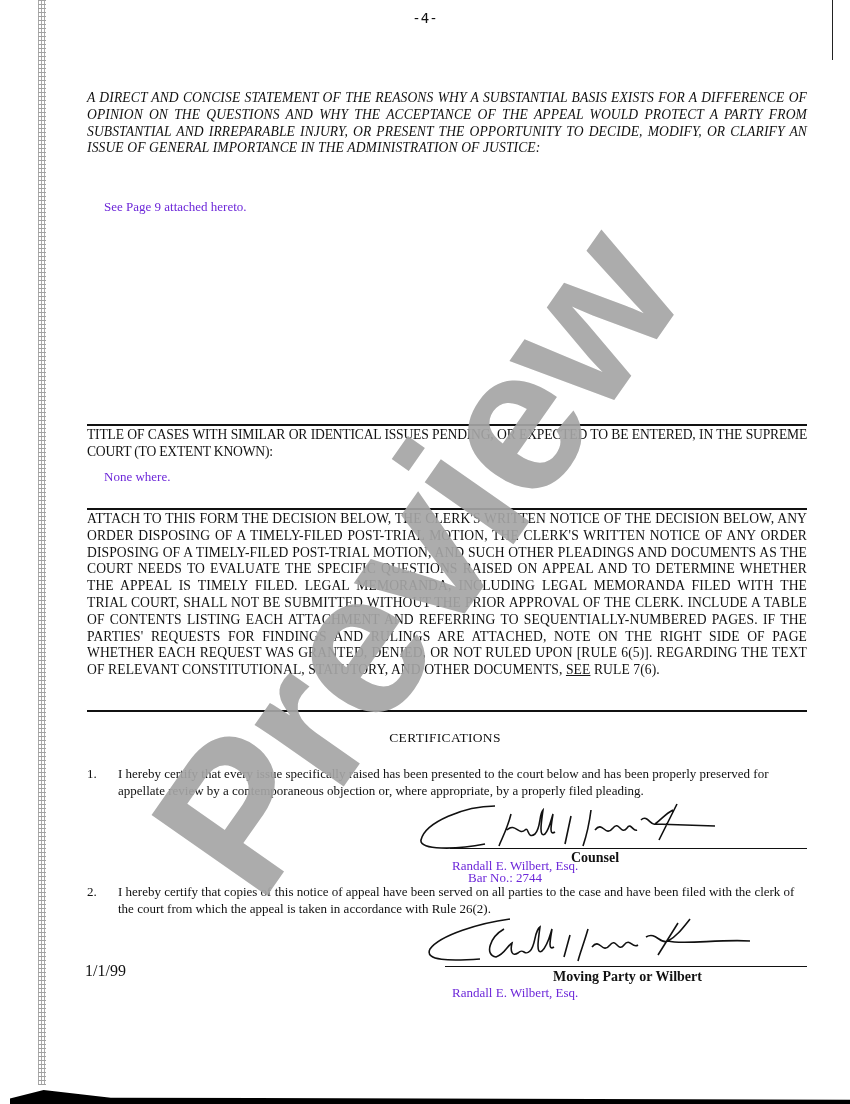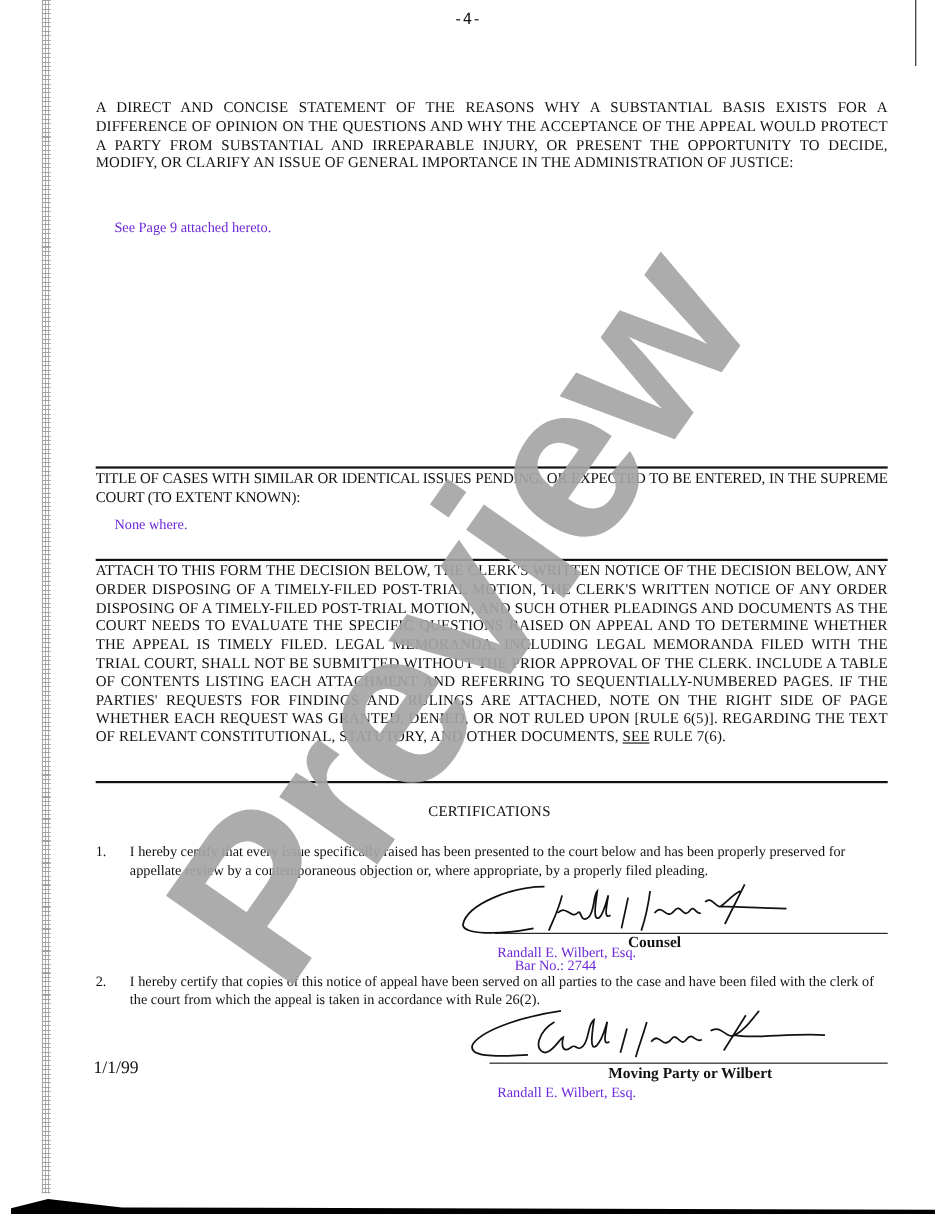--- a/index.html
+++ b/index.html
@@ -60,21 +60,21 @@
 </style>
 </head>
 <body>
 
 <div class="scan-edge-left"></div>
 <div class="scan-edge-right"></div>
 <div class="scan-bottom"></div>
 
 <div class="page-number">-4-</div>
 
-<div class="caps" style="top:90px;">A DIRECT AND CONCISE STATEMENT OF THE REASONS WHY A SUBSTANTIAL BASIS EXISTS FOR A DIFFERENCE OF OPINION ON THE QUESTIONS AND WHY THE ACCEPTANCE OF THE APPEAL WOULD PROTECT A PARTY FROM SUBSTANTIAL AND IRREPARABLE INJURY, OR PRESENT THE OPPORTUNITY TO DECIDE, MODIFY, OR CLARIFY AN ISSUE OF GENERAL IMPORTANCE IN THE ADMINISTRATION OF JUSTICE:</div>
+<div class="caps" style="top:90px;font-style:italic;">A DIRECT AND CONCISE STATEMENT OF THE REASONS WHY A SUBSTANTIAL BASIS EXISTS FOR A DIFFERENCE OF OPINION ON THE QUESTIONS AND WHY THE ACCEPTANCE OF THE APPEAL WOULD PROTECT A PARTY FROM SUBSTANTIAL AND IRREPARABLE INJURY, OR PRESENT THE OPPORTUNITY TO DECIDE, MODIFY, OR CLARIFY AN ISSUE OF GENERAL IMPORTANCE IN THE ADMINISTRATION OF JUSTICE:</div>
 <div class="typed" style="left:104px; top:199px;">See Page 9 attached hereto.</div>
 
 <div class="rule" style="top:424px;"></div>
 <div class="caps" style="top:427px; letter-spacing:-0.2px;">TITLE OF CASES WITH SIMILAR OR IDENTICAL ISSUES PENDING, OR EXPECTED TO BE ENTERED, IN THE SUPREME COURT (TO EXTENT KNOWN):</div>
 <div class="typed" style="left:104px; top:469px;">None where.</div>
 
 <div class="rule" style="top:508px;"></div>
 <div class="caps" style="top:511px;"><span>ATTACH TO THIS FORM THE DECISION BELOW, THE CLERK'S WRITTEN NOTICE OF THE DECISION BELOW, ANY ORDER DISPOSING OF A TIMELY-FILED POST-TRIAL MOTION, THE CLERK'S WRITTEN NOTICE OF ANY ORDER DISPOSING OF A TIMELY-FILED POST-TRIAL MOTION, AND SUCH OTHER PLEADINGS AND DOCUMENTS AS THE COURT NEEDS TO EVALUATE THE SPECIFIC QUESTIONS RAISED ON APPEAL AND TO DETERMINE WHETHER THE APPEAL IS TIMELY FILED.  LEGAL MEMORANDA, INCLUDING LEGAL MEMORANDA FILED WITH THE TRIAL COURT, SHALL NOT BE SUBMITTED WITHOUT THE PRIOR APPROVAL OF THE CLERK.  INCLUDE A TABLE OF CONTENTS LISTING EACH ATTACHMENT AND REFERRING TO SEQUENTIALLY-NUMBERED PAGES.  IF THE PARTIES' REQUESTS FOR FINDINGS AND RULINGS ARE ATTACHED, NOTE ON THE RIGHT SIDE OF PAGE WHETHER EACH REQUEST WAS GRANTED, DENIED, OR NOT RULED UPON [RULE 6(5)].  REGARDING THE TEXT OF RELEVANT CONSTITUTIONAL, STATUTORY, AND OTHER DOCUMENTS, </span><u>SEE</u><span> RULE 7(6).</span></div>
 
 <div class="rule" style="top:710px;"></div>

